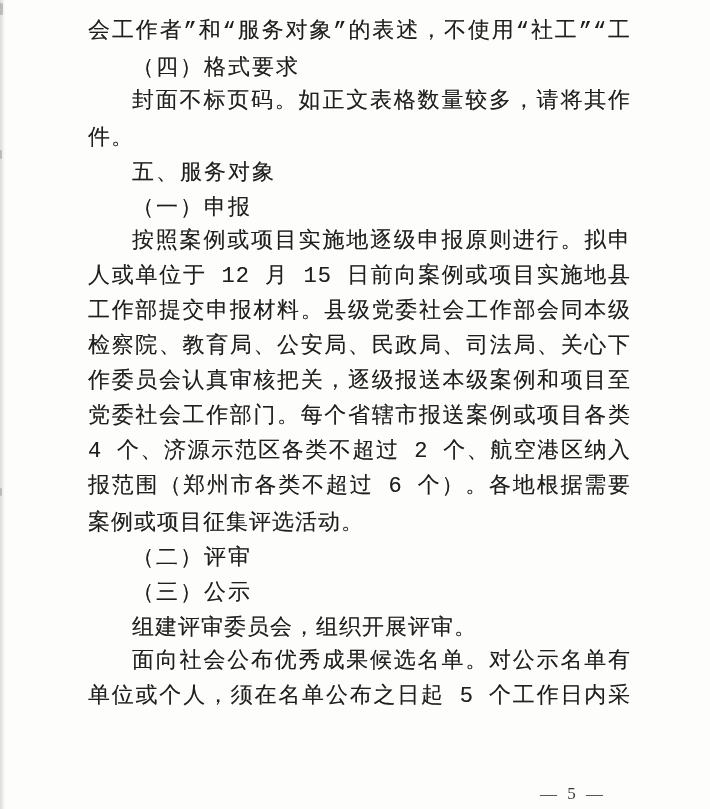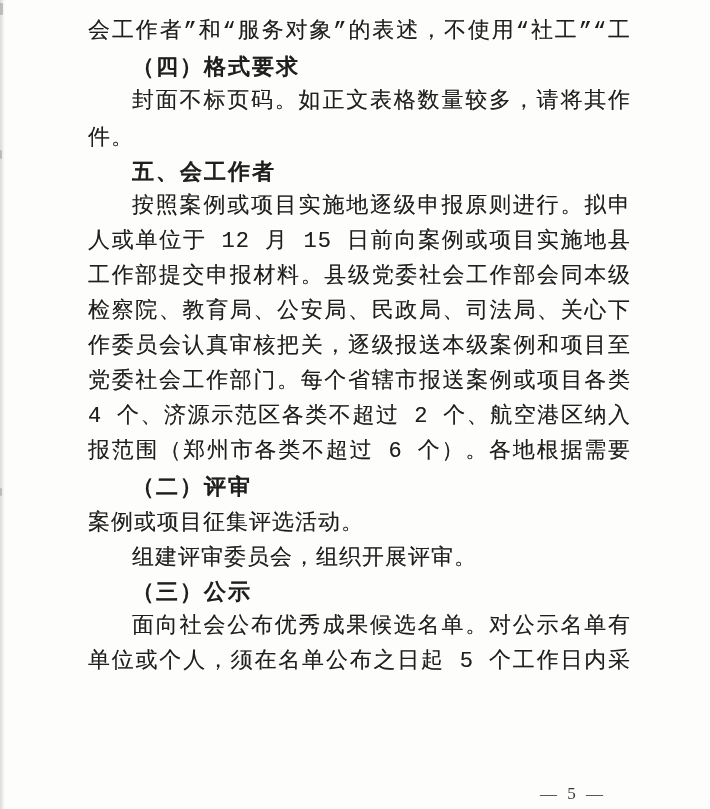--- a/index.html
+++ b/index.html
@@ -51,21 +51,21 @@
   }
   .line.justify {
     text-align: justify;
     text-align-last: justify;
     font-family: Liberation Mono, monospace;
   }
   .line.indent {
     text-indent: 44px;
   }
   .line.bold {
-    font-weight: 700;
+    font-weight: 400;
     font-family: "Liberation Sans", "DejaVu Sans", sans-serif;
     letter-spacing: 2px;
   }
   .page-number {
     position: absolute;
     right: 104px;
     bottom: 5px;
     font-size: 17px;
     letter-spacing: 3px;
     color: #3a3a3a;
@@ -79,31 +79,32 @@
   <div class="scan-edge"></div>
   <div class="speck s1"></div>
   <div class="speck s2"></div>
   <div class="speck s3"></div>
 
   <div class="doc-body">
       <div class="line justify">会工作者”和“服务对象”的表述，不使用“社工”“工作</div>
       <div class="line indent bold">（四）格式要求</div>
       <div class="line indent justify">封面不标页码。如正文表格数量较多，请将其作为附</div>
       <div class="line">件。</div>
-      <div class="line indent bold">五、会工作者</div>
+      <div class="line indent bold">五、服务对象</div>
+      <div class="line indent bold">（一）申报</div>
       <div class="line indent justify">按照案例或项目实施地逐级申报原则进行。拟申报的个</div>
       <div class="line justify">人或单位于 12 月 15 日前向案例或项目实施地县级党委社会</div>
       <div class="line justify">工作部提交申报材料。县级党委社会工作部会同本级法院、</div>
       <div class="line justify">检察院、教育局、公安局、民政局、司法局、关心下一代工</div>
       <div class="line justify">作委员会认真审核把关，逐级报送本级案例和项目至上一级</div>
       <div class="line justify">党委社会工作部门。每个省辖市报送案例或项目各类不超过</div>
       <div class="line justify">4 个、济源示范区各类不超过 2 个、航空港区纳入郑州市申</div>
       <div class="line justify">报范围（郑州市各类不超过 6 个）。各地根据需要组织本级</div>
+      <div class="line">案例或项目征集评选活动。</div>
       <div class="line indent bold">（二）评审</div>
-      <div class="line">案例或项目征集评选活动。</div>
+      <div class="line indent bold">（三）公示</div>
       <div class="line indent">组建评审委员会，组织开展评审。</div>
-      <div class="line indent bold">（三）公示</div>
       <div class="line indent justify">面向社会公布优秀成果候选名单。对公示名单有异议的</div>
       <div class="line justify">单位或个人，须在名单公布之日起 5 个工作日内采取书面形</div>
     </div>
 
   <div class="page-number">— 5 —</div>
 </div>
 
 </body></html>

